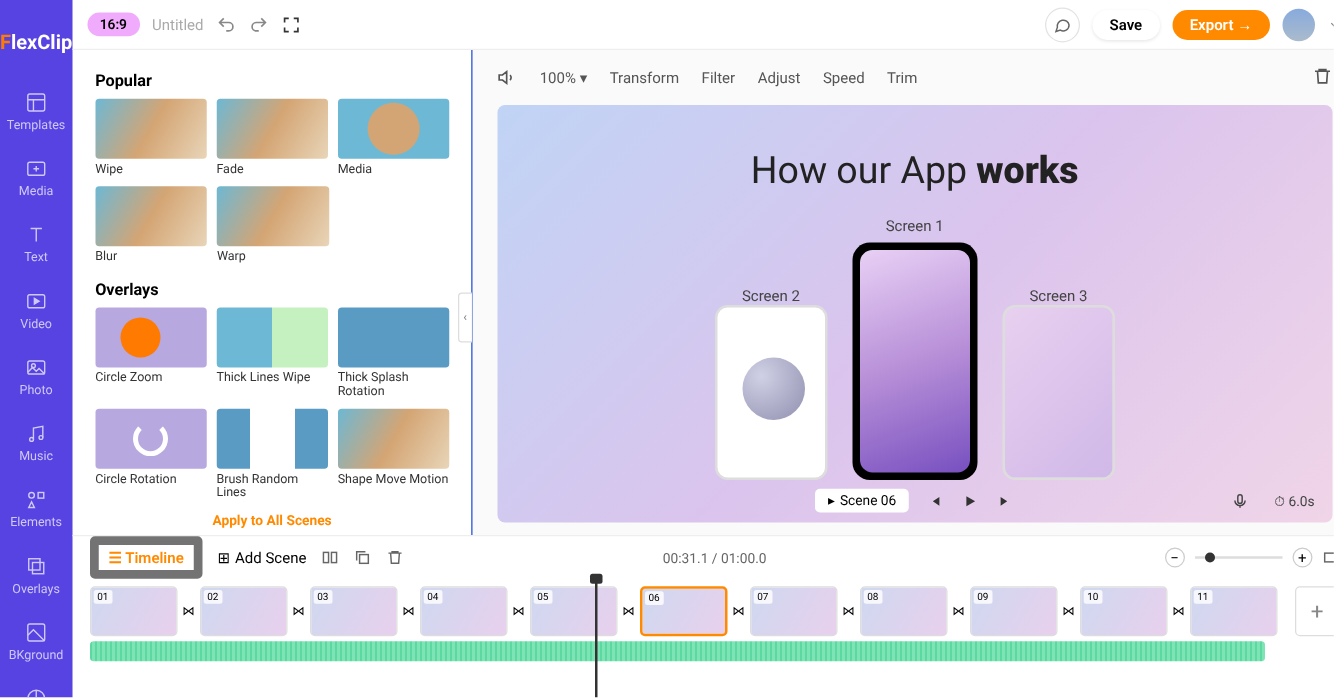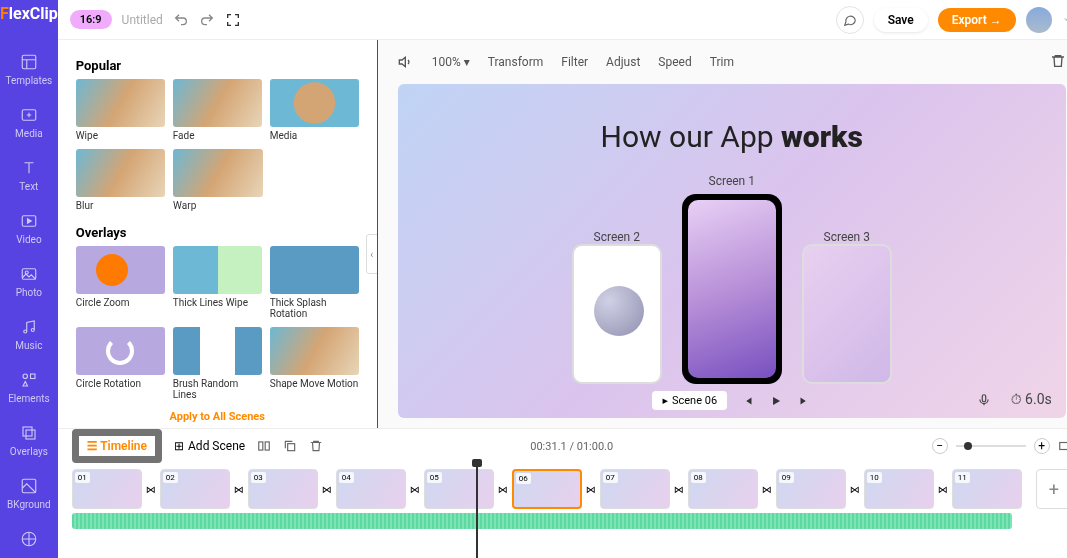--- a/index.html
+++ b/index.html
@@ -1,17 +1,17 @@
 <!DOCTYPE html>
 <html><head>
 <meta charset="utf-8">
 <style>
 *{margin:0;padding:0;box-sizing:border-box;font-family:-apple-system,BlinkMacSystemFont,"Segoe UI",Roboto,sans-serif}
 body{width:1067px;height:558px;overflow:hidden;background:#fff;display:flex}
-.sidebar{width:80px;background:#5742e2;display:flex;flex-direction:column;align-items:center;padding-top:4px;color:#fff}
+.sidebar{width:80px;background:#5742e2;display:flex;flex-direction:column;align-items:center;padding-top:24px;color:#fff}
 .logo{font-size:16px;font-weight:700;margin-bottom:20px}
 .logo .f{color:#ff7a00}
 .nav-item{display:flex;flex-direction:column;align-items:center;gap:4px;padding:10px 0;width:100%;cursor:pointer;font-size:10px;color:#cfc9f5}
 .nav-item svg{width:18px;height:18px;fill:none;stroke:#cfc9f5;stroke-width:1.5}
 .nav-item:first-of-type{background:rgba(255,255,255,.12);color:#fff}
 .main{flex:1;display:flex;flex-direction:column}
 .topbar{height:40px;display:flex;align-items:center;padding:0 12px;gap:10px;border-bottom:1px solid #eee}
 .pill{background:#f0abfc;padding:3px 10px;border-radius:12px;font-size:11px;font-weight:600}
 .doc-title{color:#aaa;font-size:12px}
 .sp{flex:1}
@@ -36,21 +36,21 @@
 .title-big{font-size:30px;color:#222;margin-bottom:20px;font-weight:400}
 .title-big b{font-weight:900}
 .screens{display:flex;align-items:flex-end;gap:20px;position:relative}
 .scr-lbl{font-size:12px;color:#444;text-align:center}
 .phone-side{width:90px;height:140px;background:#fff;border-radius:10px;border:2px solid #ddd;position:relative;overflow:hidden}
 .phone-main{width:100px;height:190px;background:#000;border-radius:14px;padding:6px;position:relative}
 .phone-inner{width:100%;height:100%;background:linear-gradient(160deg,#e8d0f5,#b890d8,#7850c0);border-radius:10px}
 .pv-controls{position:absolute;bottom:8px;left:0;right:0;display:flex;align-items:center;justify-content:center;gap:14px}
 .scene-btn{background:#fff;padding:3px 10px;border-radius:4px;font-size:11px;display:flex;align-items:center;gap:4px}
 .pv-controls svg{width:14px;height:14px;fill:#333}
-.duration{position:absolute;bottom:10px;right:14px;font-size:14px;color:#444;display:flex;align-items:center;gap:20px}
+.duration{position:absolute;bottom:10px;right:14px;font-size:11px;color:#444;display:flex;align-items:center;gap:20px}
 .bottom{height:130px;border-top:1px solid #eee;display:flex;flex-direction:column}
 .tl-bar{height:34px;display:flex;align-items:center;padding:0 14px;gap:12px;font-size:12px}
 .tl-timeline{color:#ff8a00;font-weight:600;border:7px solid #737373;padding:3px 8px;border-radius:4px}
 .tl-add{display:flex;align-items:center;gap:4px;cursor:pointer}
 .tl-time{position:absolute;left:50%;transform:translateX(-50%);font-size:11px;color:#666}
 .timeline{flex:1;padding:6px 14px;display:flex;flex-direction:column;gap:4px;position:relative}
 .clips{display:flex;gap:4px;align-items:center}
 .clip{width:70px;height:40px;border-radius:4px;background:linear-gradient(120deg,#cfd8f0,#e8d0ed);border:1px solid #ddd;position:relative;flex-shrink:0}
 .clip.active{border:2px solid #ff8a00}
 .clip-num{position:absolute;top:2px;left:2px;background:rgba(255,255,255,.8);font-size:8px;padding:1px 3px;border-radius:2px}

